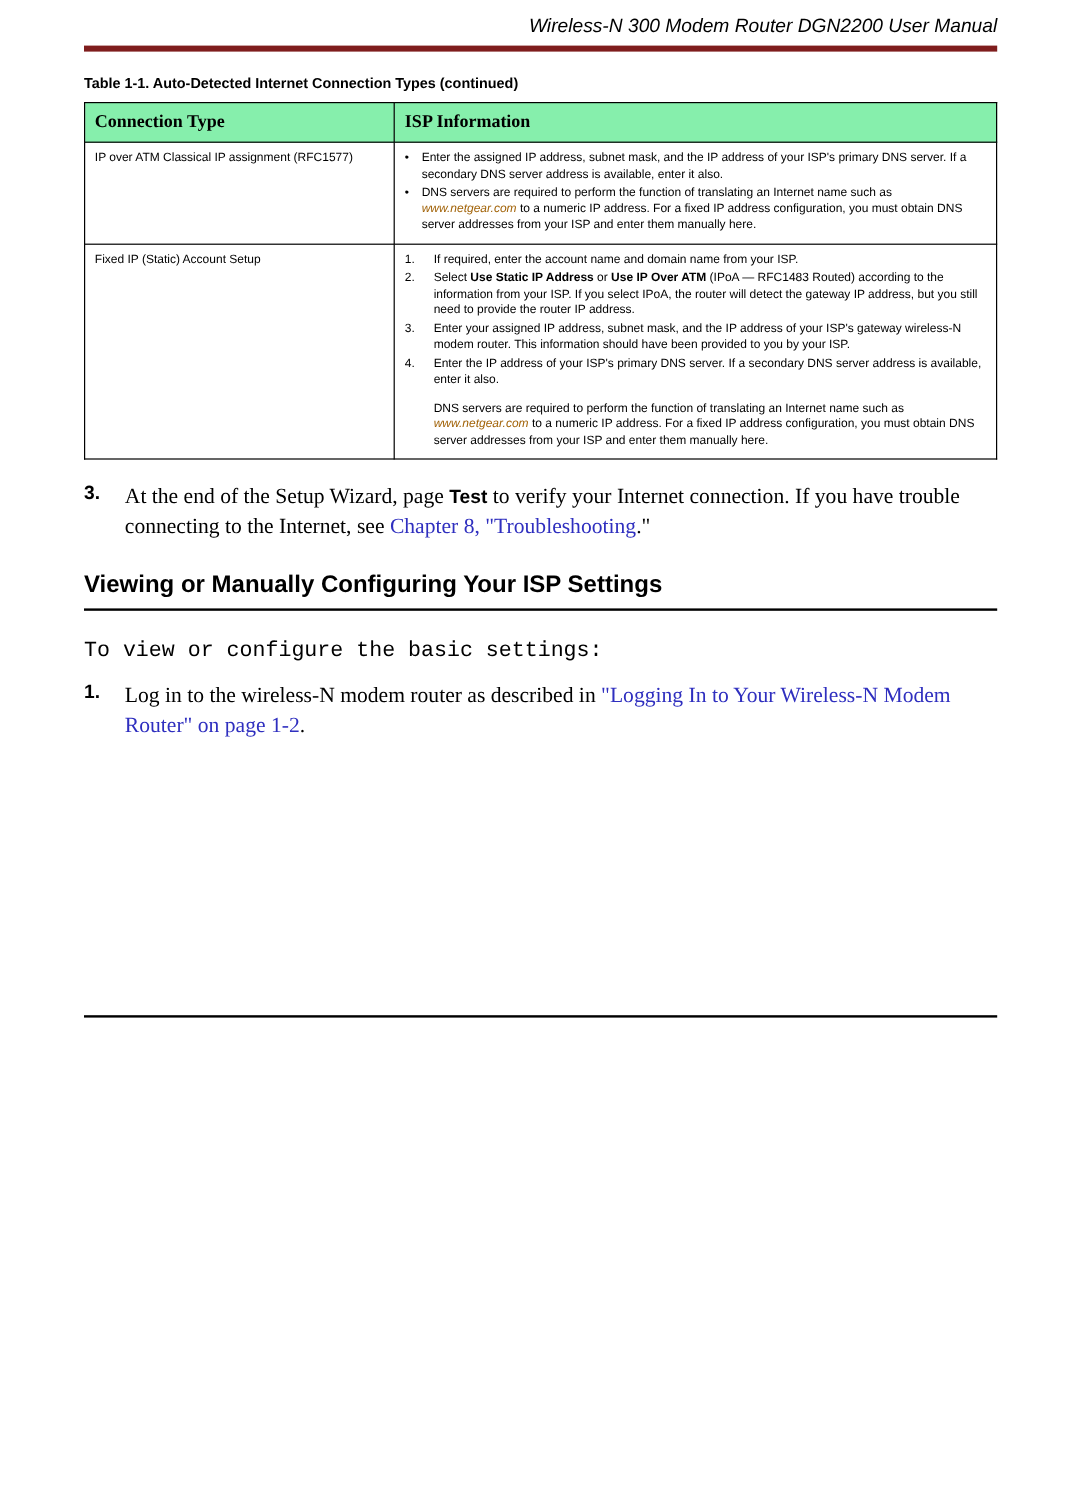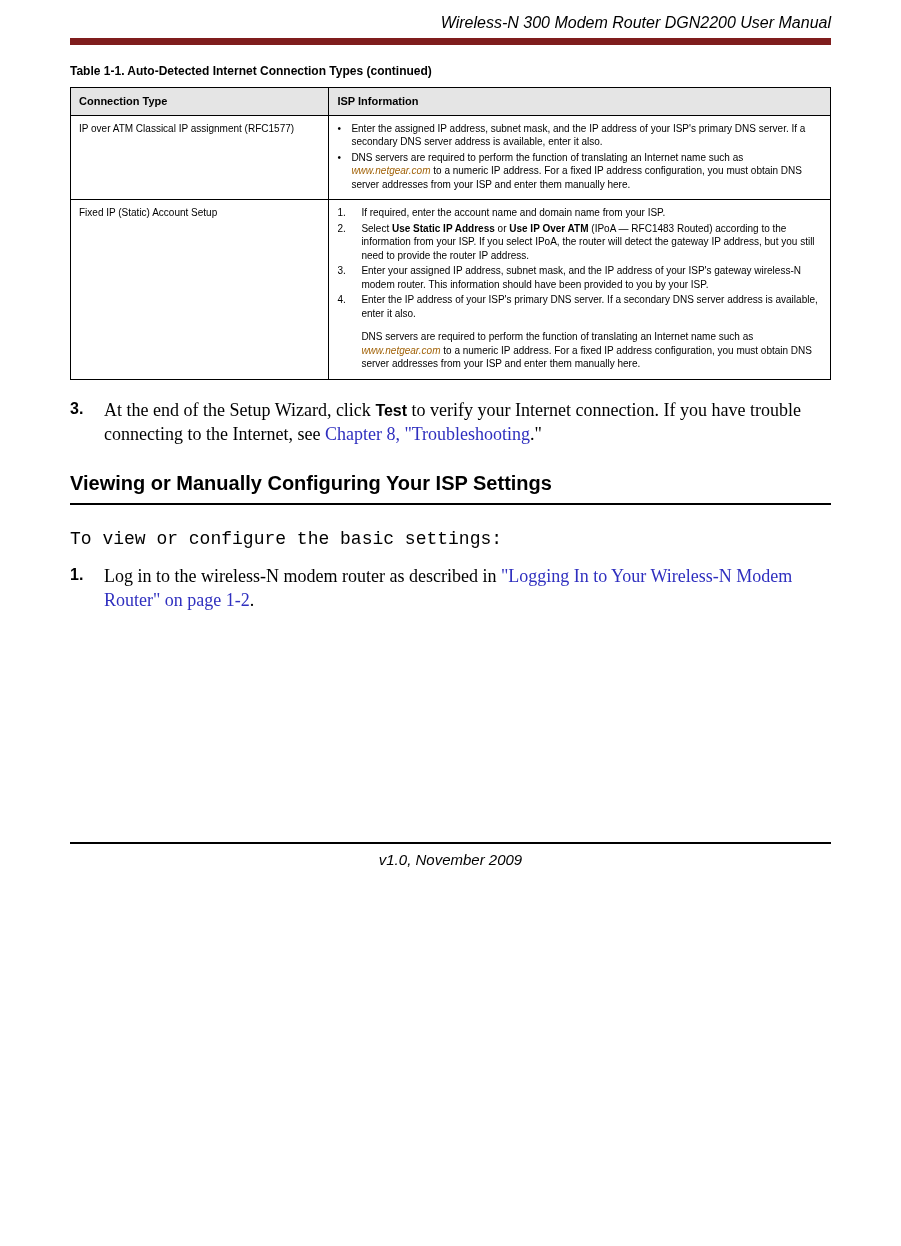--- a/index.html
+++ b/index.html
@@ -10,44 +10,45 @@
       color: #000;
       width: 901px;
       background: #fff;
       padding: 0 70px;
     }
     .page-header {
       text-align: right;
       font-style: italic;
       font-family: Arial, Helvetica, sans-serif;
       padding: 12px 0 4px 0;
-      border-bottom: 7px solid #7f1d1d;
+      border-bottom: 5px solid #7f1d1d;
       margin-bottom: 18px;
       font-size: 16px;
     }
     .table-title {
       font-weight: bold;
       font-size: 12px;
       margin-bottom: 8px;
     }
     table.conn-table {
       border-collapse: collapse;
       width: 100%;
       margin-bottom: 18px;
     }
     table.conn-table th, table.conn-table td {
       border: 1px solid #000;
       padding: 6px 8px;
       vertical-align: top;
       text-align: left;
     }
     table.conn-table th {
-      background: #e5e5e5;
+      background: #86efac;
       font-weight: bold;
-      font-size: 11px;
+      font-size: 15px;
+      font-family: Liberation Serif, serif;
     }
     table.conn-table td { font-size: 10px; }
     .col1 { width: 34%; }
     .link { color: #a16207; font-style: italic; }
     .link-noital { color: #2f2fbf; }
     .bullets { list-style: none; padding-left: 0; }
     .bullets li { position: relative; padding-left: 14px; margin-bottom: 2px; }
     .bullets li::before { content: "•"; position: absolute; left: 0; top: 0; }
     .numlist { list-style: none; padding-left: 0; counter-reset: item; }
     .numlist li { position: relative; padding-left: 24px; margin-bottom: 2px; }
@@ -144,32 +145,31 @@
           </li>
         </ol>
       </td>
     </tr>
   </tbody>
 </table>
 
 <ol class="bodylist">
   <li>
     <span class="num">3.</span>
-    <span>At the end of the Setup Wizard, click </span><span class="bold" style="font-family: Arial, Helvetica, sans-serif; font-size:16px;">Test</span><span> to verify your Internet connection. If you have trouble connecting to the Internet, see </span><span class="link-noital">Chapter 8, "Troubleshooting</span><span>."</span>
+    <span>At the end of the Setup Wizard, page </span><span class="bold" style="font-family: Arial, Helvetica, sans-serif; font-size:16px;">Test</span><span> to verify your Internet connection. If you have trouble connecting to the Internet, see </span><span class="link-noital">Chapter 8, "Troubleshooting</span><span>."</span>
   </li>
 </ol>
 
 <h2 class="heading-2">Viewing or Manually Configuring Your ISP Settings</h2>
 <hr class="heading-rule">
 
 <p class="para">To view or configure the basic settings:</p>
 
 <ol class="bodylist">
   <li>
     <span class="num">1.</span>
     <span>Log in to the wireless-N modem router as described in </span><span class="link-noital">"Logging In to Your Wireless-N Modem Router" on page 1-2</span><span>.</span>
   </li>
 </ol>
 
 <div class="footer-block">
   <hr class="footer-rule">
-  <div class="footer-version">v1.0, November 2009</div>
 </div>
 
 </body></html>

